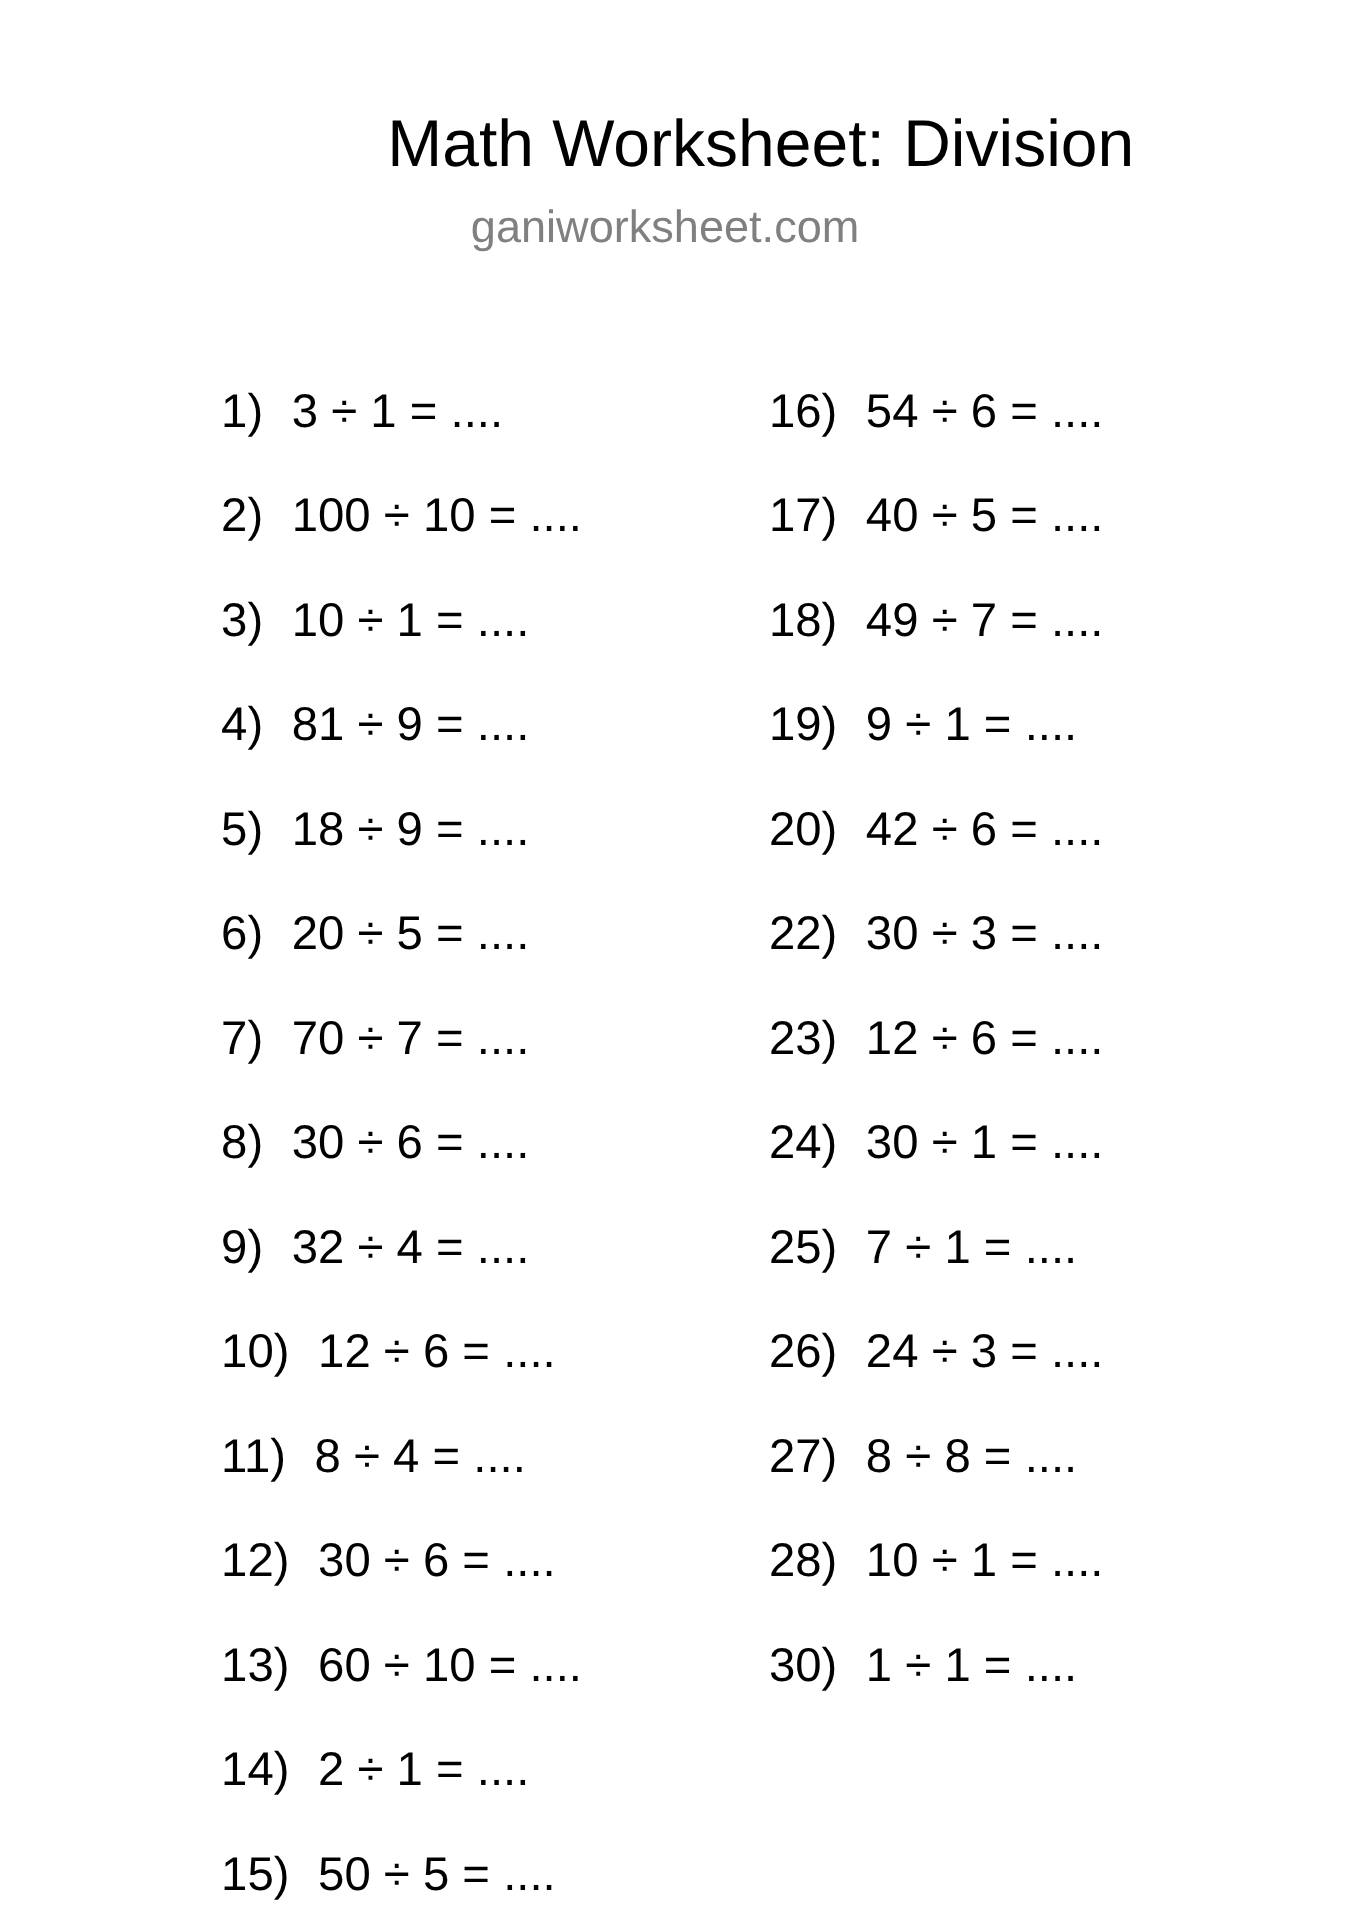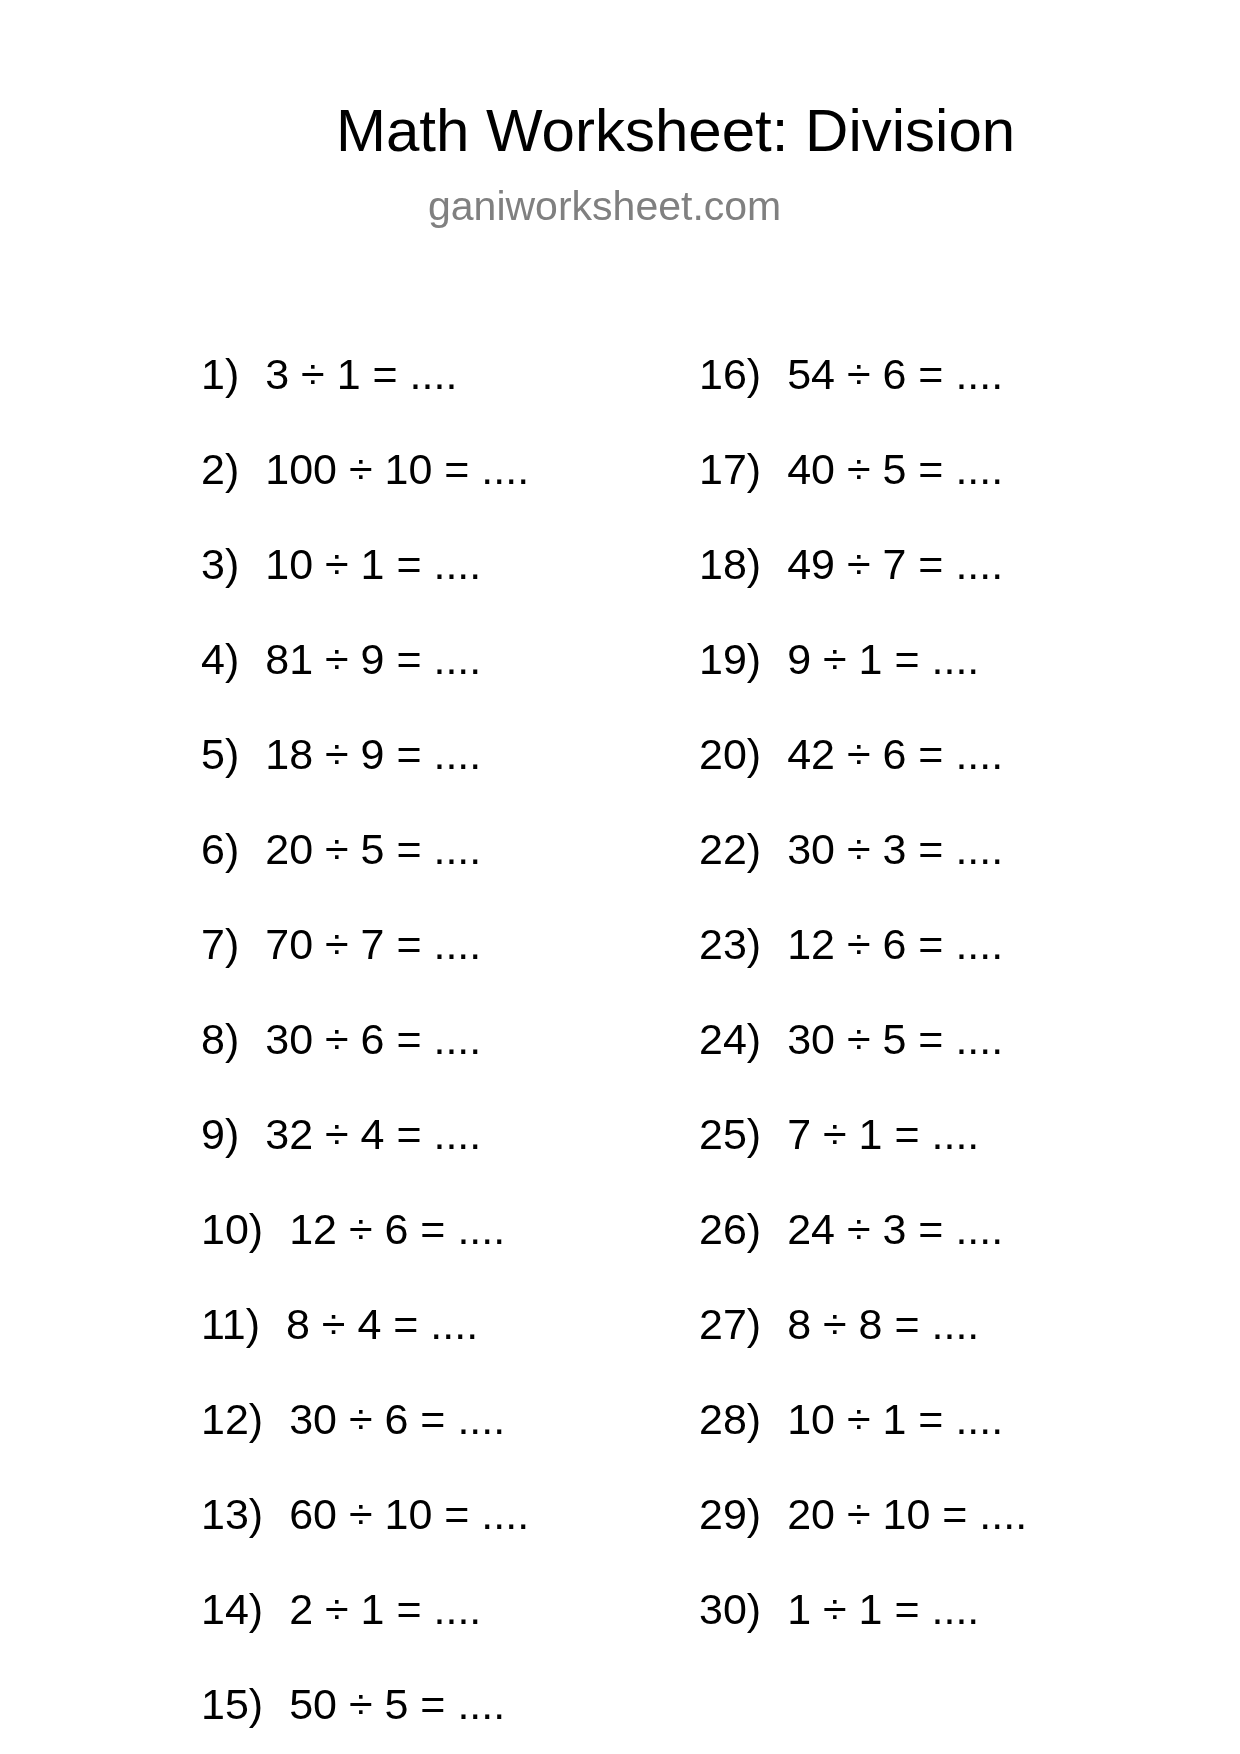--- a/index.html
+++ b/index.html
@@ -10,21 +10,21 @@
     body {
       width: 1240px;
       height: 1754px;
       position: relative;
       overflow: hidden;
       font-family: "Liberation Sans", sans-serif;
       color: #000000;
     }
     .title {
       position: absolute;
-      left: 336px;
+      left: 352px;
       top: 96px;
       font-size: 60px;
       line-height: 70px;
       white-space: nowrap;
       color: #000000;
     }
     .subtitle {
       position: absolute;
       left: 428px;
       top: 182px;
@@ -149,39 +149,35 @@
   <div class="problem">
       <span class="num">22)</span>
       <span class="expr">30 ÷ 3 = ....</span>
     </div>
   <div class="problem">
       <span class="num">23)</span>
       <span class="expr">12 ÷ 6 = ....</span>
     </div>
   <div class="problem">
       <span class="num">24)</span>
-      <span class="expr">30 ÷ 5 = ....</span>
+      <span class="expr">30 ÷ 1 = ....</span>
     </div>
   <div class="problem">
       <span class="num">25)</span>
       <span class="expr">7 ÷ 1 = ....</span>
     </div>
   <div class="problem">
       <span class="num">26)</span>
       <span class="expr">24 ÷ 3 = ....</span>
     </div>
   <div class="problem">
       <span class="num">27)</span>
       <span class="expr">8 ÷ 8 = ....</span>
     </div>
   <div class="problem">
       <span class="num">28)</span>
       <span class="expr">10 ÷ 1 = ....</span>
     </div>
   <div class="problem">
-      <span class="num">29)</span>
-      <span class="expr">20 ÷ 10 = ....</span>
-    </div>
-  <div class="problem">
       <span class="num">30)</span>
       <span class="expr">1 ÷ 1 = ....</span>
     </div>
 </div>
 
 </body></html>

